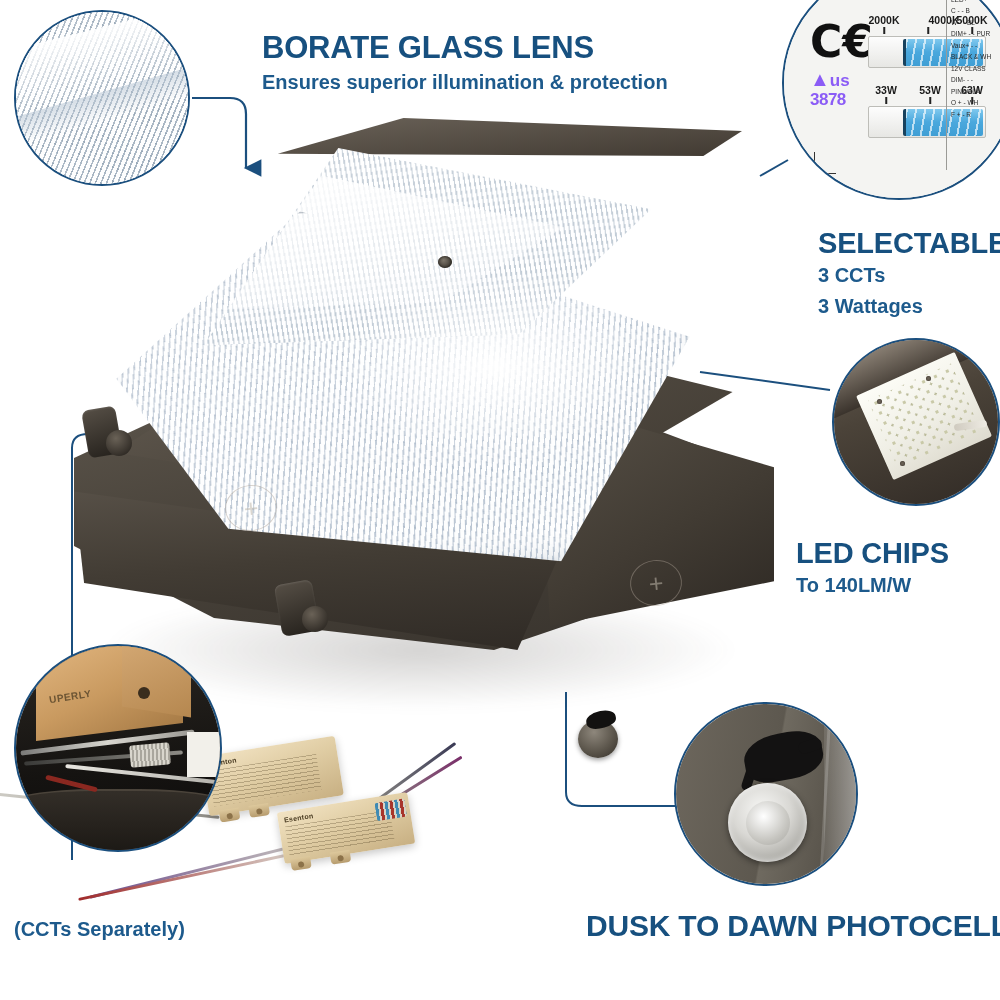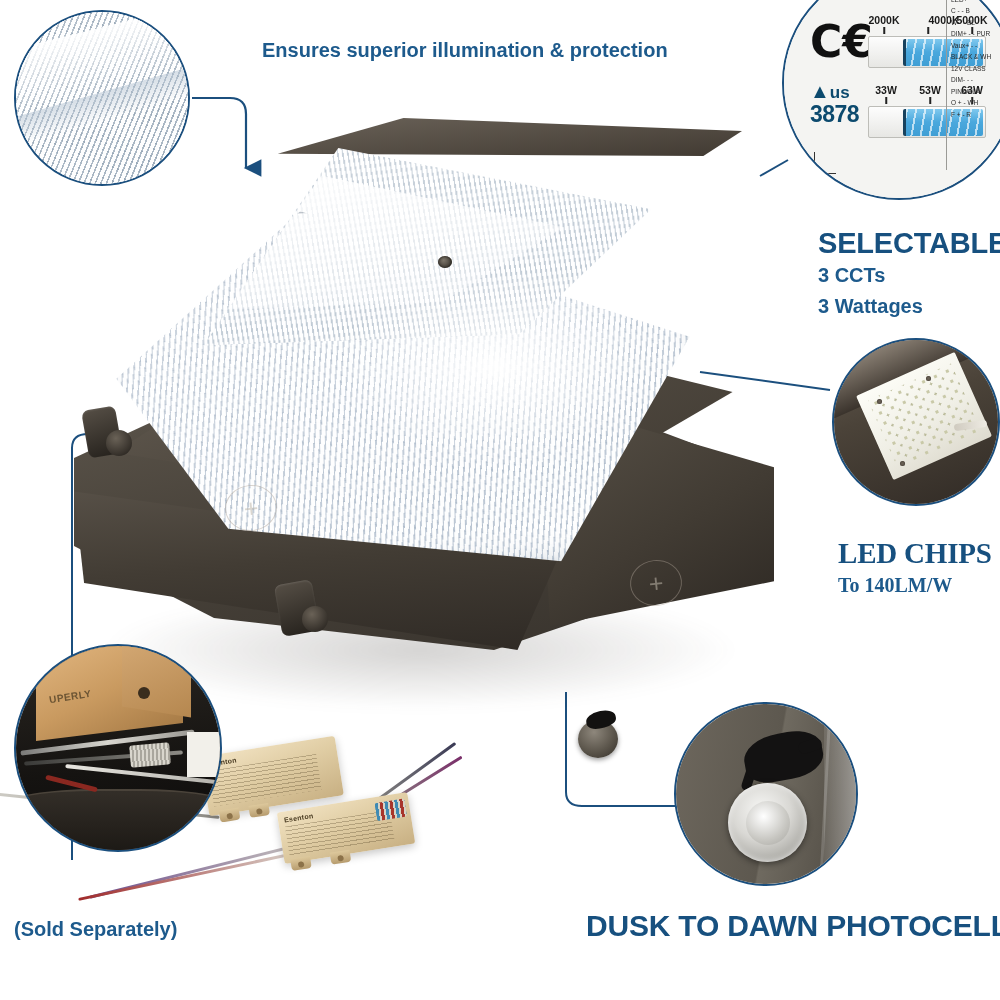--- a/index.html
+++ b/index.html
@@ -28,21 +28,21 @@
   }
 
   #c-lens   { left:262px; top:32px; }
   #c-lens .title { font-size:31px; }
   #c-lens .sub   { font-size:20px; margin-top:6px; }
 
   #c-select { left:818px; top:228px; }
   #c-select .title { font-size:29px; }
   #c-select .sub   { font-size:20px; margin-top:5px; }
 
-  #c-chips  { left:838px; top:538px;font-family:Liberation Serif, serif; }
+  #c-chips  { left:796px; top:538px; }
   #c-chips .title { font-size:29px; }
   #c-chips .sub   { font-size:20px; margin-top:5px; }
 
   #c-batt   { left:14px; top:910px; }
   #c-batt .title { font-size:30px; }
   #c-batt .sub   { font-size:20px; margin-top:7px; }
 
   #c-photo  { left:586px; top:910px; }
   #c-photo .title { font-size:30px; }
   #c-photo .sub   { font-size:20px; margin-top:7px; white-space:normal; width:380px; }
@@ -120,24 +120,24 @@
     content:"";
     position:absolute; inset:0;
     background:repeating-linear-gradient(100deg, rgba(255,255,255,.65) 0 2px, rgba(255,255,255,0) 2px 9px);
   }
   .ce-mark {
     position:absolute; left:26px; top:52px;
     font-size:44px; font-weight:bold; color:#111;
     font-family:"DejaVu Sans", sans-serif; line-height:1;
   }
   .ul-mark {
-    position:absolute; left:26px; top:112px;
-    font-size:17px; font-weight:bold; color:#0c4a6e; line-height:1.12;
-  }
-  .ul-mark .ul-num { font-size:23px; letter-spacing:-0.5px; }
+    position:absolute; left:26px; top:100px;
+    font-size:17px; font-weight:bold; color:#8b5cf6; line-height:1.12;
+  }
+  .ul-mark .ul-num { font-size:17px; letter-spacing:-0.5px; }
   .made-mark { position:absolute; right:10px; bottom:28px; font-size:8px; color:#2a2a2a; font-weight:bold; }
   .corner-mark {
     position:absolute; left:30px; bottom:24px; width:22px; height:22px;
     border-left:1.5px solid #333; border-bottom:1.5px solid #333;
   }
 
   
   #inset-chips { left:832px; top:338px; width:168px; height:168px; }
   #inset-chips .hous {
     position:absolute; inset:-6%;
@@ -612,35 +612,36 @@
       <div class="bright"></div>
       <div class="edge2"></div>
       <div class="capstem"></div>
       <div class="cap"></div>
       <div class="captab"></div>
       <div class="sensor"></div>
     </div>
   </div>
 
   <div class="callout" id="c-lens">
+    <div class="title">BORATE GLASS LENS</div>
     <div class="sub">Ensures superior illumination &amp; protection</div>
   </div>
 
   <div class="callout" id="c-select">
     <div class="title">SELECTABLE</div>
     <div class="sub">3 CCTs</div>
     <div class="sub">3 Wattages</div>
   </div>
 
   <div class="callout" id="c-chips">
     <div class="title">LED CHIPS</div>
     <div class="sub">To 140LM/W</div>
   </div>
 
   <div class="callout" id="c-batt">
-    <div class="sub">(Sold Separately)</div>
+    <div class="sub">(CCTs Separately)</div>
   </div>
 
   <div class="callout" id="c-photo">
     <div class="title">DUSK TO DAWN PHOTOCELL</div>
   </div>
 
 </div>
 
 </body></html>

